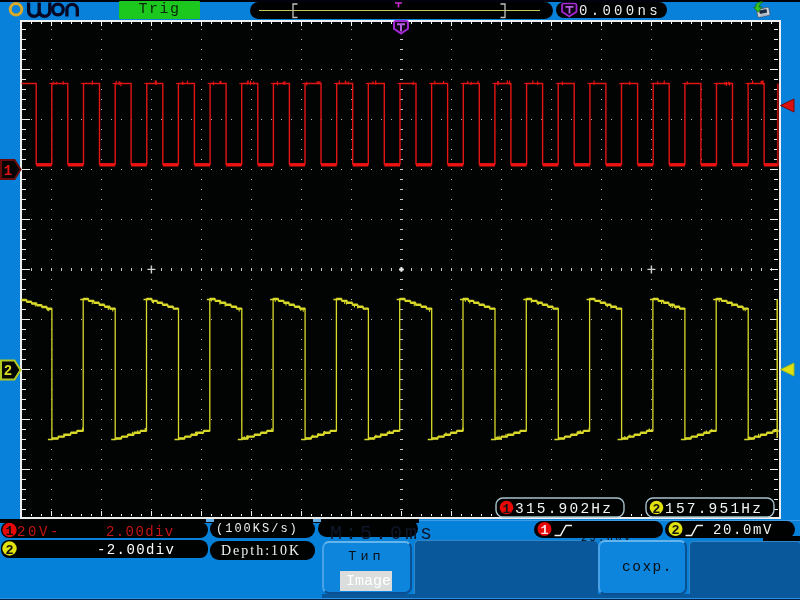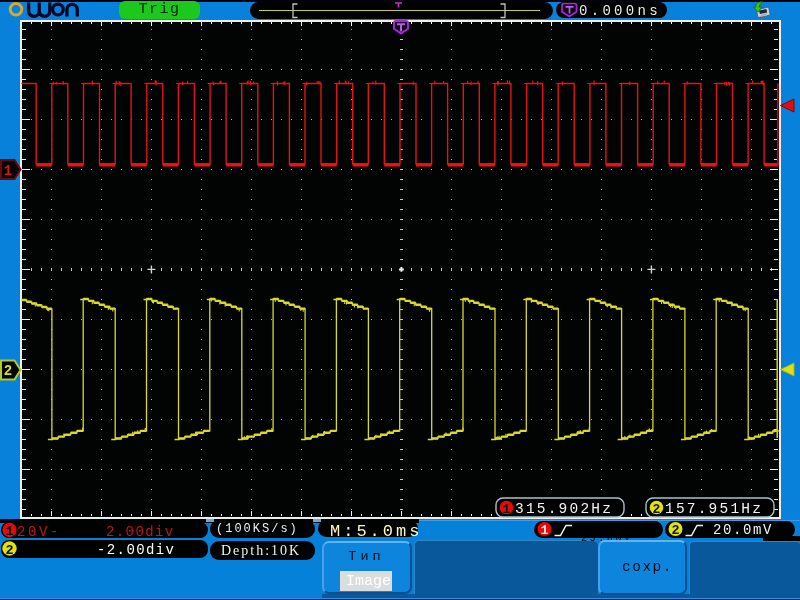--- a/index.html
+++ b/index.html
@@ -17,21 +17,21 @@
 
 <div class="abs" style="left:0;top:0;width:800px;height:2px;background:#02020e;"></div>
 
 <svg class="abs" style="left:0;top:0;" width="110" height="20" viewBox="0 0 110 20">
   <circle cx="16" cy="9.3" r="5.8" fill="none" stroke="#d9a92a" stroke-width="3"></circle>
   <path d="M28.6 2.5 V11 A5.3 5.3 0 0 0 39.2 11 L39.2 2.5 M39.2 2.5 V11 A5.3 5.3 0 0 0 49.8 11 L49.8 2.5" fill="none" stroke="#070723" stroke-width="3.3"></path>
   <circle cx="57.9" cy="9.5" r="5.3" fill="none" stroke="#070723" stroke-width="3.3"></circle>
   <path d="M66.9 16.5 V9.6 A5.2 5.2 0 0 1 77.3 9.6 L77.3 16.5" fill="none" stroke="#070723" stroke-width="3.3"></path>
 </svg>
 
-<div class="abs" style="left:119px;top:1px;width:81px;height:17.5px;background:#1ec81e;border-radius:6px;
+<div class="abs" style="left:119px;top:1px;width:81px;height:17.5px;background:#1ec81e;border-radius:1px;
      text-align:center;line-height:17.5px;font-size:15px;letter-spacing:1.5px;color:#0a280a;">Trig</div>
 
 <div class="pill" style="left:250px;top:2px;width:303px;height:16.5px;"></div>
 <svg class="abs" style="left:0;top:0;" width="800" height="22" viewBox="0 0 800 22">
   <path d="M259 10.5 H540" stroke="#c8c858" stroke-width="1.1" fill="none"></path>
   <path d="M297.5 4 h-4.5 v13.5 h4.5" stroke="#c2c2c2" stroke-width="1.3" fill="none"></path>
   <path d="M500.5 4 h4.5 v13.5 h-4.5" stroke="#c2c2c2" stroke-width="1.3" fill="none"></path>
   <path d="M395 3 h7 M398.5 3 v4.5" stroke="#cc2ecc" stroke-width="1.6" fill="none"></path>
 </svg>
 
@@ -112,21 +112,21 @@
 <div class="abs mono" style="left:106px;top:523.5px;font-size:14px;letter-spacing:1.4px;color:#c61414;">2.00div</div>
 <div class="abs mono" style="left:17px;top:542px;font-size:14px;letter-spacing:2.6px;color:#000000;padding-left:26px;">20V~</div>
 <div class="abs mono" style="left:97px;top:542px;font-size:14px;letter-spacing:1.4px;color:#ffffff;">-2.00div</div>
 
 <div class="pill" style="left:210px;top:520px;width:105px;height:18px;"></div>
 <div class="abs mono" style="left:216px;top:521.5px;font-size:12px;letter-spacing:2px;color:#f0f0f0;">(100KS/s)</div>
 <div class="pill" style="left:210px;top:540.5px;width:105px;height:19px;"></div>
 <div class="abs mono" style="left:221px;top:542.5px;font-size:14px;letter-spacing:2px;color:#f0f0f0;font-family:Liberation Serif, serif;">Depth:10K</div>
 
 <div class="pill" style="left:318px;top:520px;width:100px;height:16.5px;"></div>
-<div class="abs mono" style="left:330px;top:521.5px;font-size:17px;letter-spacing:3px;color:#fef9c3;">M:5.0ms</div>
+<div class="abs mono" style="left:330px;top:521.5px;font-size:20px;letter-spacing:3px;color:#0f172a;">M:5.0ms</div>
 
 <div class="pill" style="left:534px;top:520.5px;width:129px;height:17px;"></div>
 <div class="pill" style="left:665px;top:520.5px;width:130px;height:17px;"></div>
 <svg class="abs" style="left:0;top:515px;" width="800" height="40" viewBox="0 0 800 40">
   <circle cx="544.5" cy="14" r="7" fill="#e80808"></circle>
   <text x="544.5" y="19" font-size="13.5" font-weight="bold" fill="#f8e0e0" text-anchor="middle" font-family="Liberation Mono, monospace">1</text>
   <path d="M554.5 20.5 h6 l5.5 -10 h6" stroke="#f0f0f0" stroke-width="1.5" fill="none"></path>
   <circle cx="675.5" cy="14" r="7" fill="#e2e20e"></circle>
   <text x="675.5" y="19" font-size="13.5" font-weight="bold" fill="#151515" text-anchor="middle" font-family="Liberation Mono, monospace">2</text>
   <path d="M685.5 20.5 h6 l5.5 -10 h6" stroke="#f0f0f0" stroke-width="1.5" fill="none"></path>

